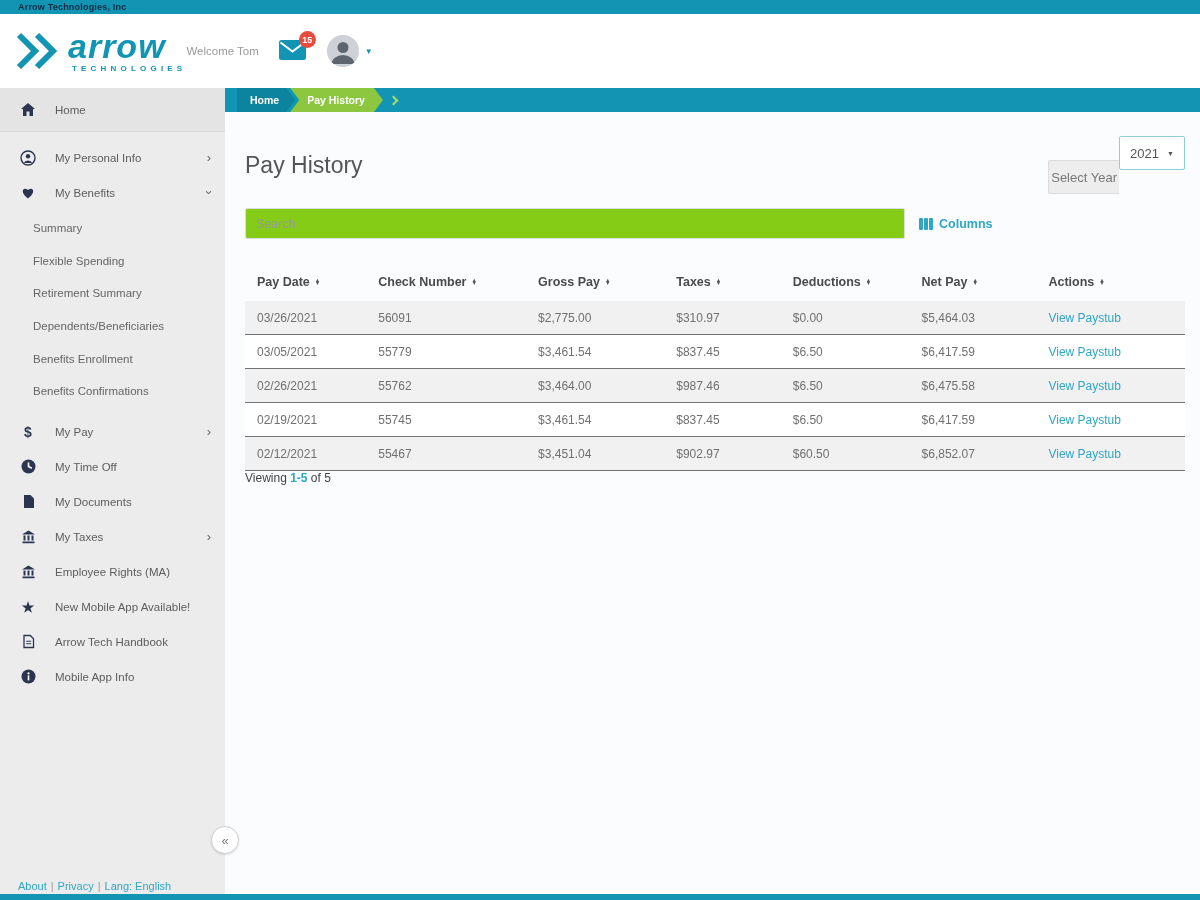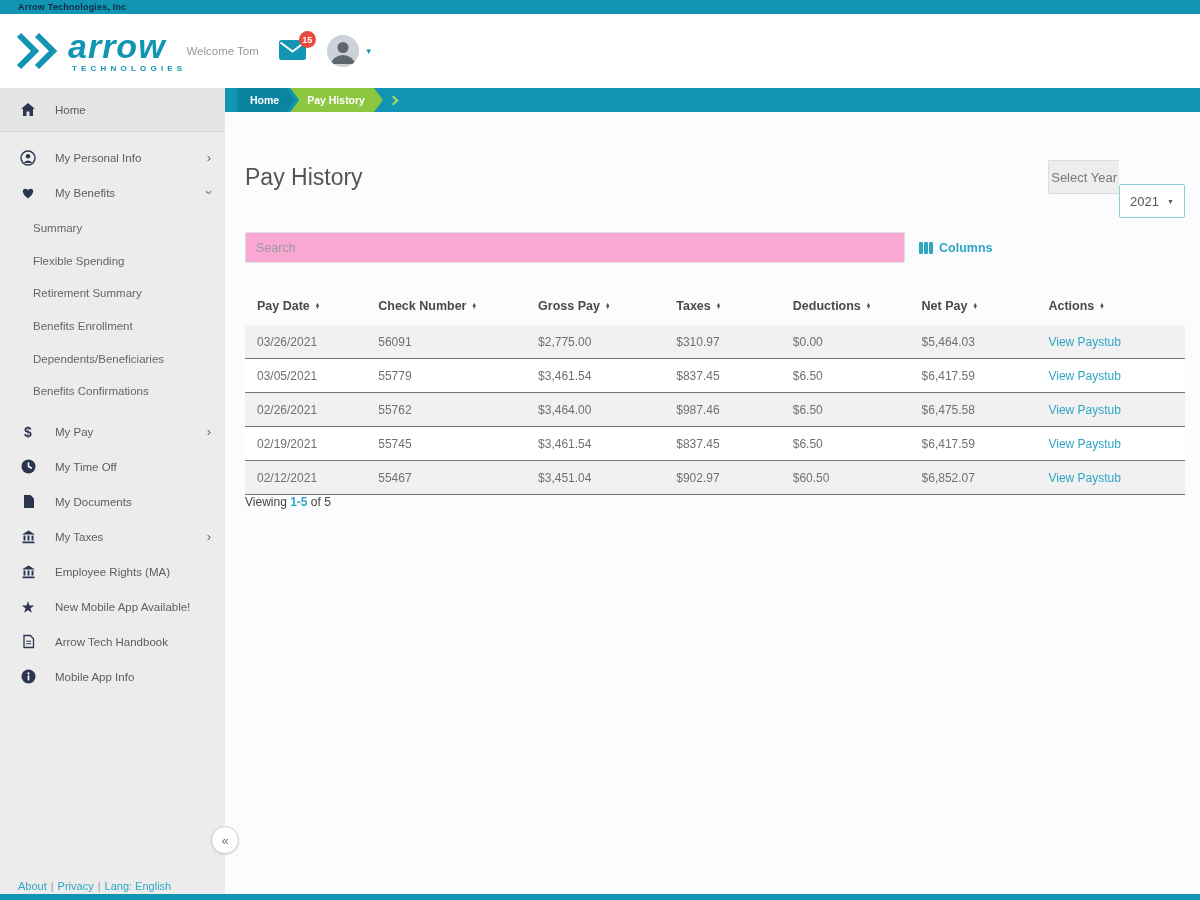--- a/index.html
+++ b/index.html
@@ -64,26 +64,26 @@
 
   
   .main { flex:1; padding:24px 15px 0 20px; }
   .title-row { display:flex; align-items:center; justify-content:space-between; }
   .page-title { font-size:23px; color:#555; font-weight:400; }
   .year-group { display:flex; align-items:stretch; }
   .year-label { background:#ededed; border:1px solid #dcdcdc; border-right:none; color:#777;
                 font-size:13px; display:flex; align-items:center; padding:0 2px; height:34px; border-radius:2px 0 0 2px;margin-top:24px; }
   .year-select { background:#fff; border:1.5px solid #8fcddb; height:34px; width:66px; display:flex;
                  align-items:center; justify-content:center; gap:8px; font-size:13px; color:#555;
-                 cursor:pointer; border-radius:2px;margin-top:48px; }
+                 cursor:pointer; border-radius:2px; }
   .year-caret { font-size:7px; color:#555; }
 
   .search-row { display:flex; align-items:center; margin-top:14px; }
   .search-input { width:660px; height:31px; border:1px solid #ddd; border-radius:2px; padding:0 10px;
-                  font-size:12.5px; color:#444; background:#f9a8d4; outline:none; font-family:"Liberation Sans",sans-serif; }
+                  font-size:12.5px; color:#444; background:#84cc16; outline:none; font-family:"Liberation Sans",sans-serif; }
   .search-input::placeholder { color:#9a9a9a; }
   .columns-btn { display:flex; align-items:center; gap:6px; margin-left:14px; cursor:pointer;
                  color:var(--link); font-size:12.5px; font-weight:bold; }
 
   
   .paytable { margin-top:24px; width:100%; }
   .t-row, .t-head { display:grid; grid-template-columns:12.9% 17% 14.7% 12.4% 13.7% 13.5% 13.8%; align-items:center; }
   .t-head { height:38px; }
   .t-head .th { font-size:12.5px; font-weight:bold; color:#4a4a4a; display:flex; align-items:center; gap:5px; cursor:pointer; padding-left:12px; }
   .sort { display:flex; flex-direction:column; line-height:.55; }
@@ -171,22 +171,22 @@
           </svg>
       </span>
       <span class="side-label">My Benefits</span>
       <span class="side-chevron down">›</span>
     </div>
 
     <div class="submenu">
       <div class="sub-item">Summary</div>
       <div class="sub-item">Flexible Spending</div>
       <div class="sub-item">Retirement Summary</div>
+      <div class="sub-item">Dependents/Beneficiaries</div>
       <div class="sub-item">Benefits Enrollment</div>
-      <div class="sub-item">Dependents/Beneficiaries</div>
       <div class="sub-item">Benefits Confirmations</div>
     </div>
 
     <div class="side-item">
       <span class="side-icon">
           <span class="glyph-icon">$</span>
         </span>
       <span class="side-label">My Pay</span>
       <span class="side-chevron">›</span>
     </div>

